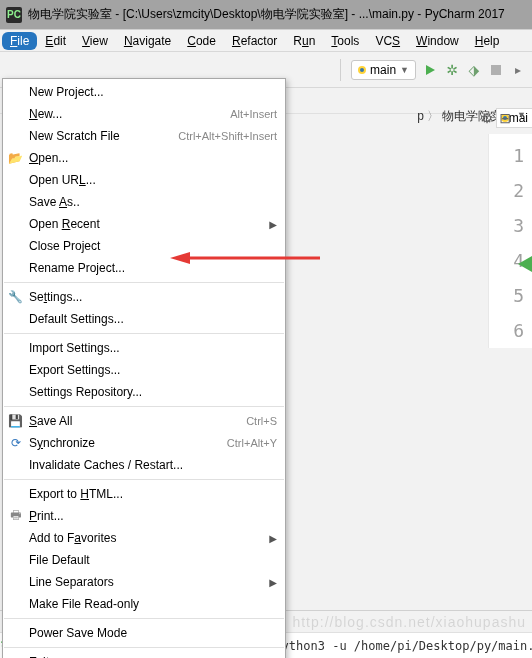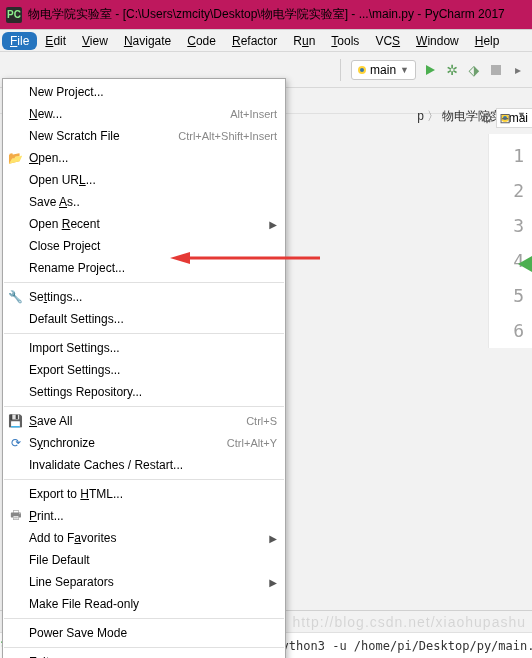--- a/index.html
+++ b/index.html
@@ -10,21 +10,21 @@
     background: #f2f2f2;
     width: 532px;
     height: 658px;
     overflow: hidden;
     position: relative;
     color: #000;
   }
   
   .title-bar {
     height: 30px;
-    background: #be185d;
+    background: #a3a3a3;
     border-bottom: 1px solid #d0d0d0;
     display: flex;
     align-items: center;
     padding: 0 6px;
     gap: 6px;
   }
   .app-icon {
     width: 16px; height: 16px;
     background: #2b2b2b;
     color: #8ff08f;

